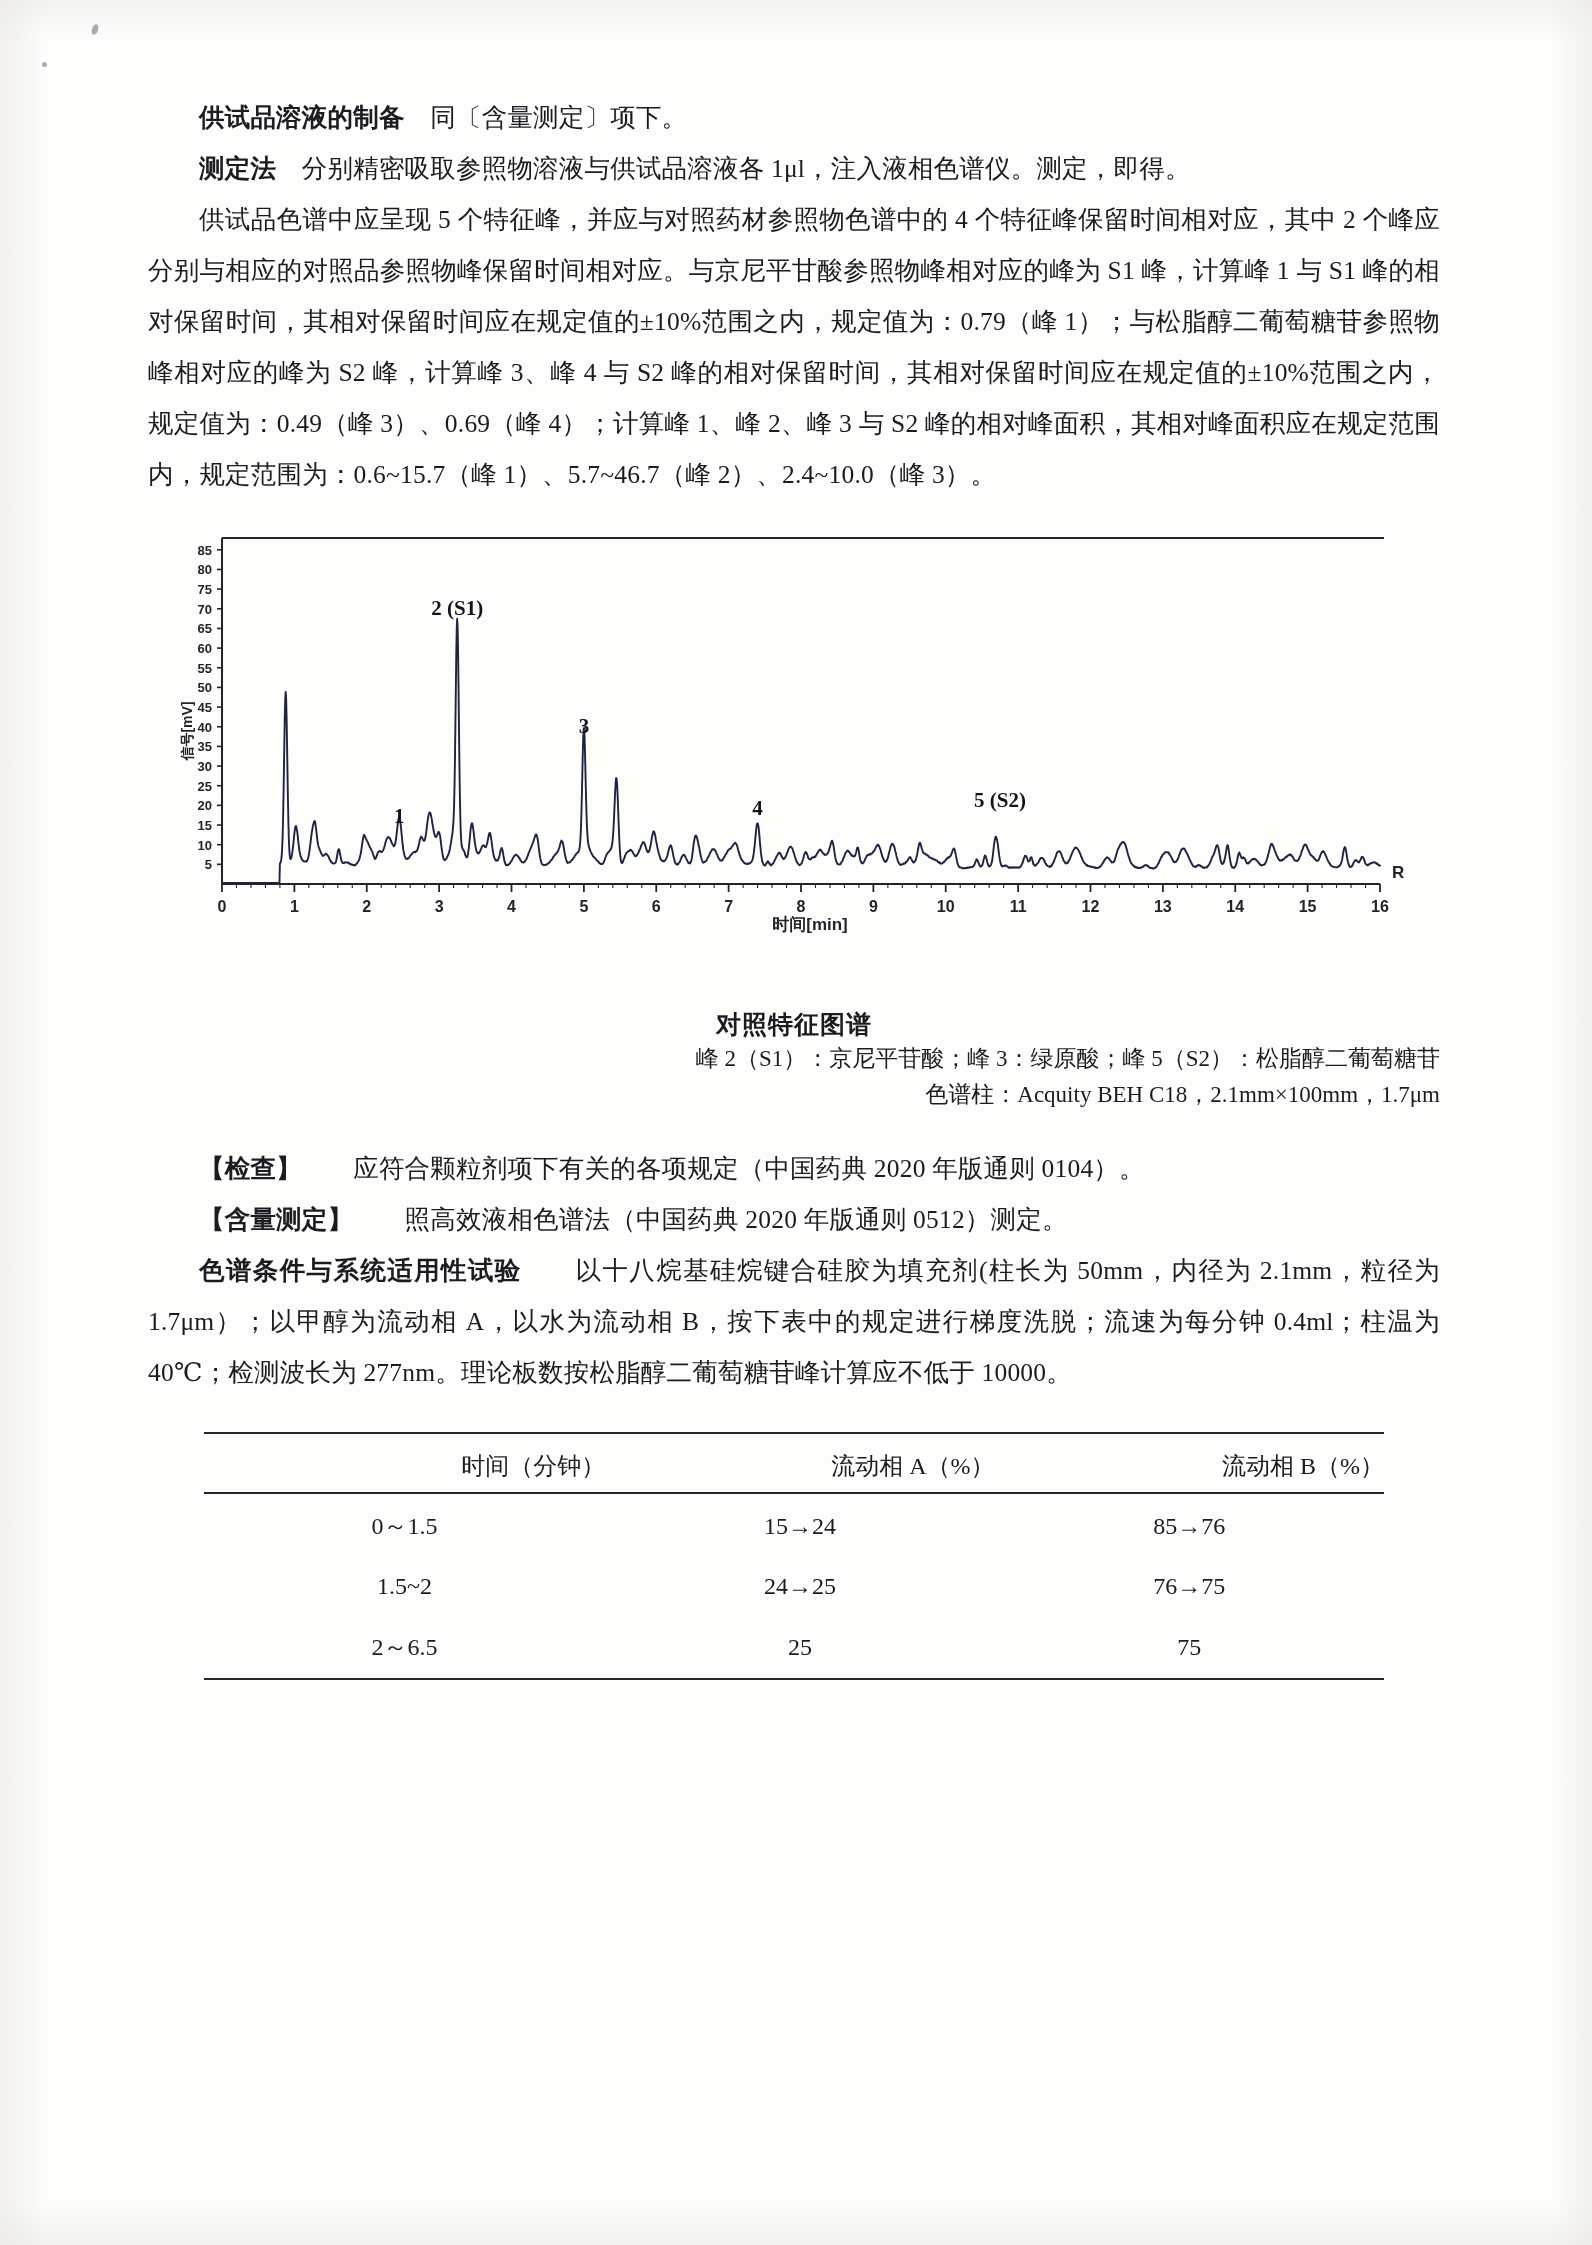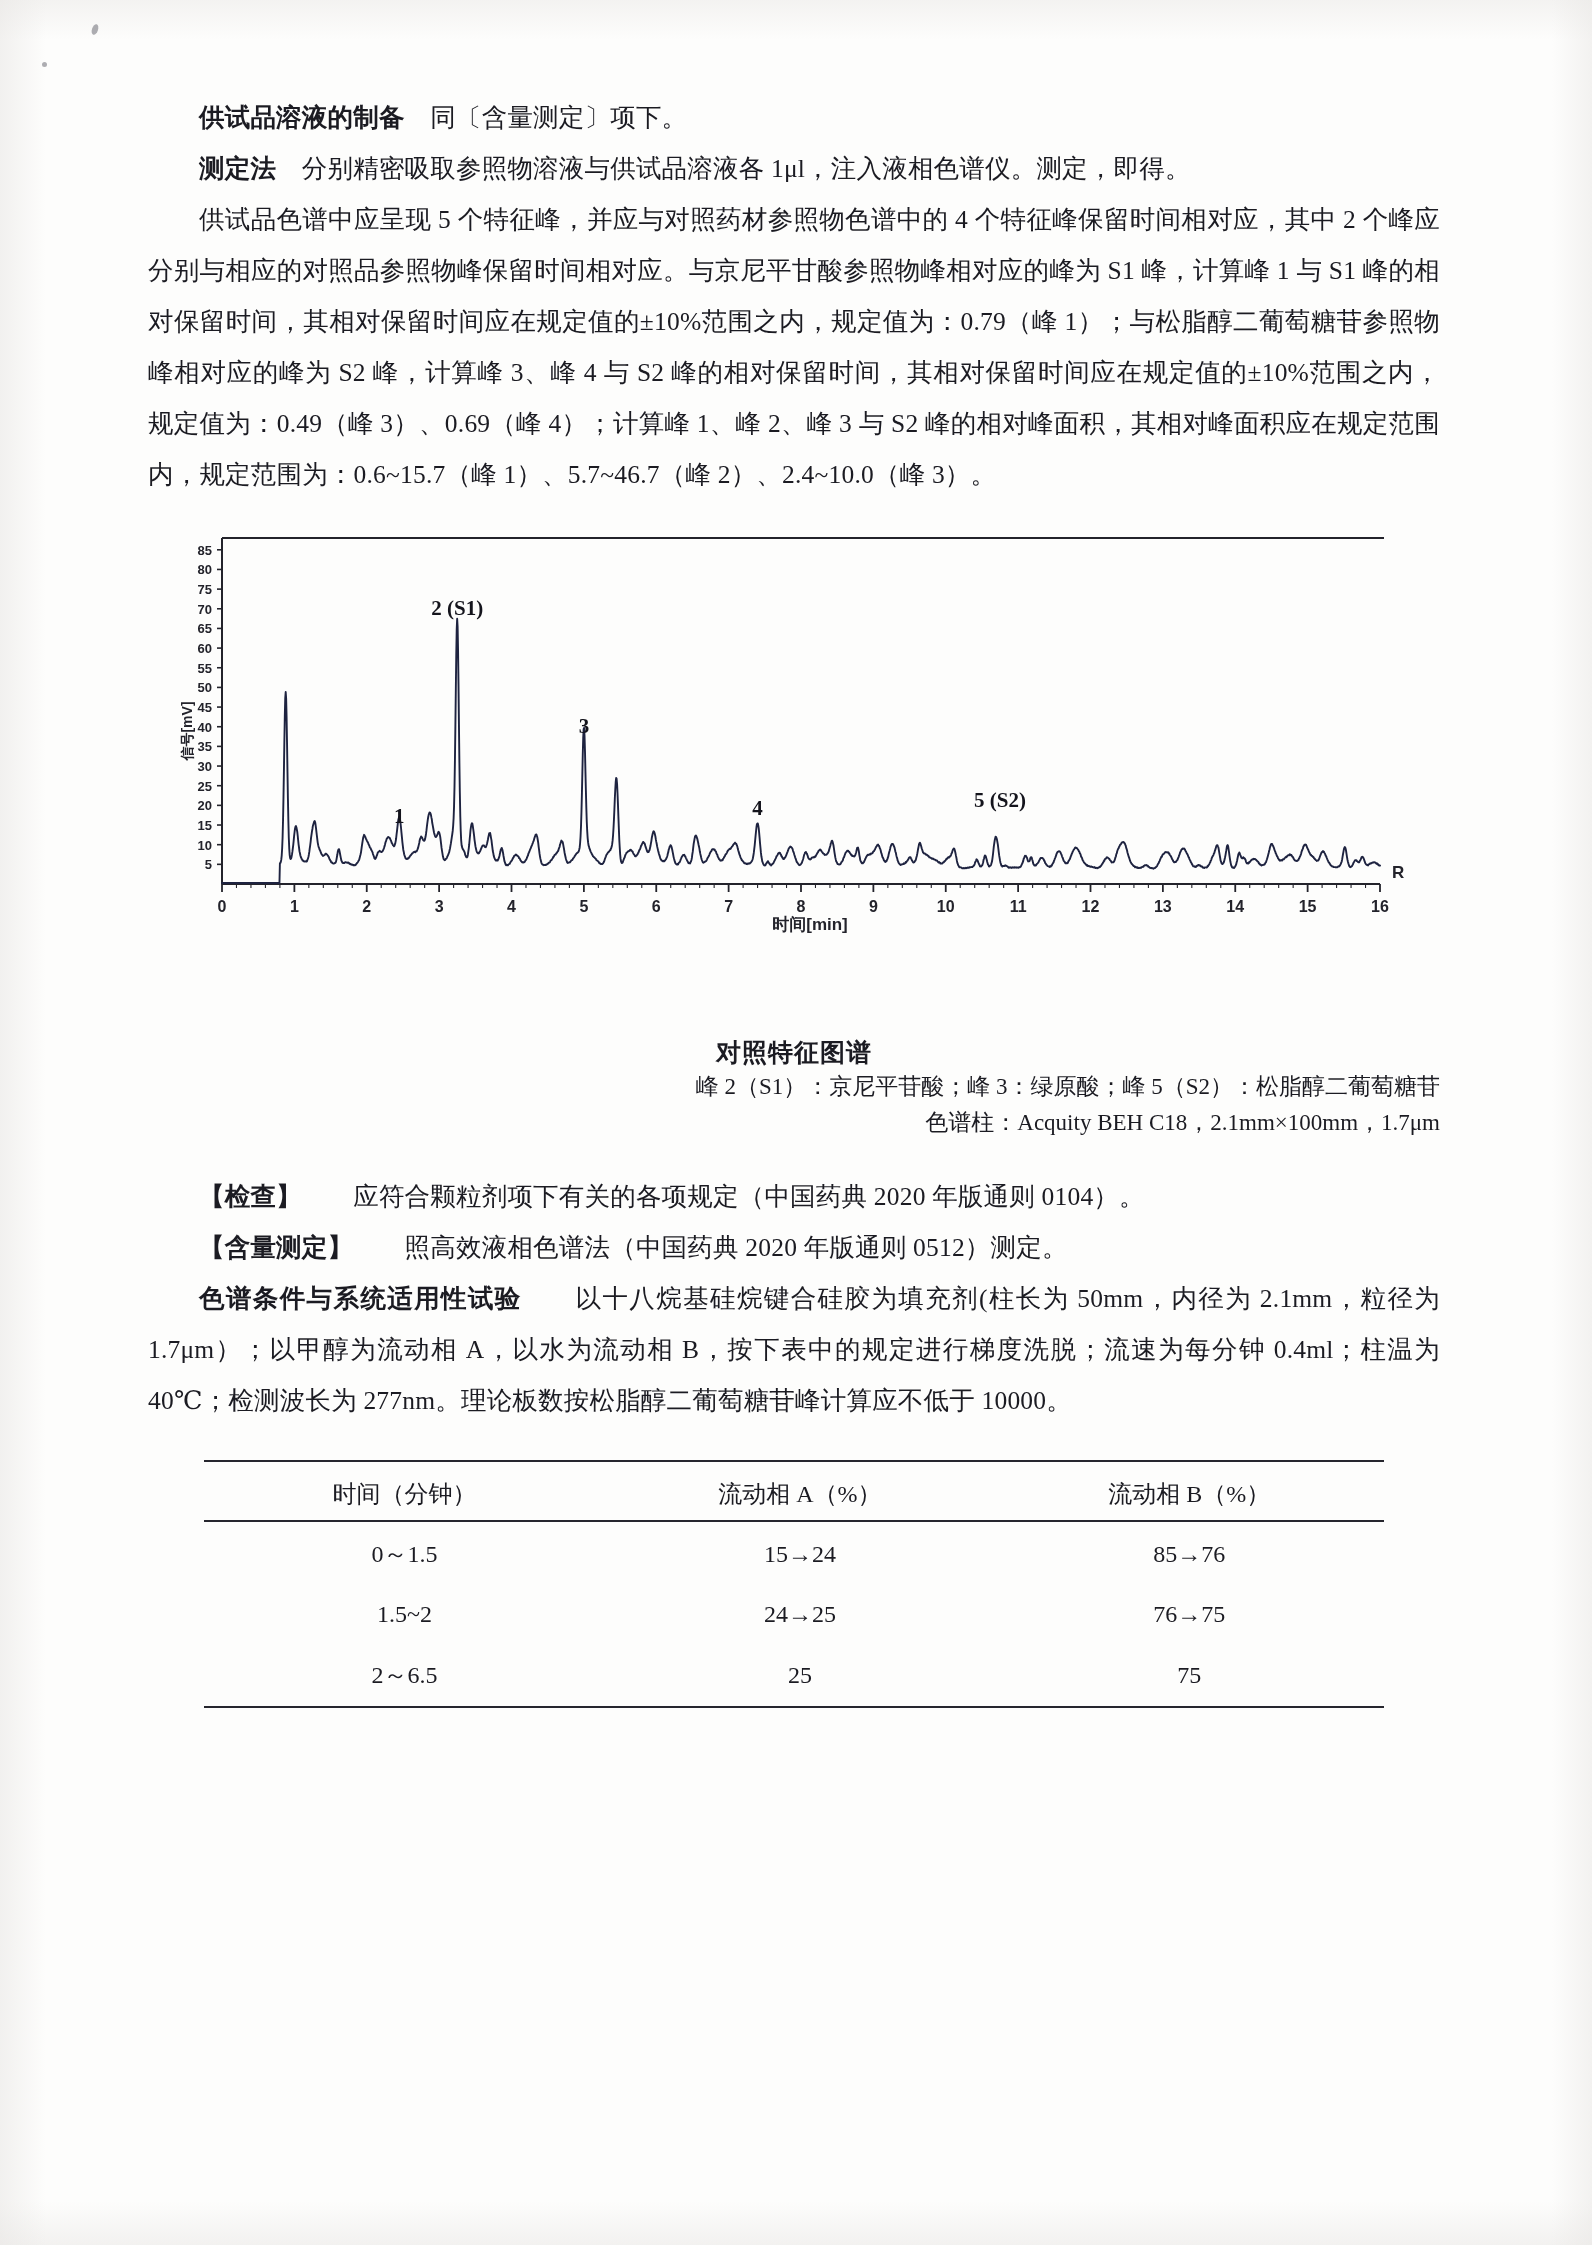--- a/index.html
+++ b/index.html
@@ -40,31 +40,31 @@
     letter-spacing:0.2px;
   }
   .para.ind  { text-indent:2em; }
   .bold-lead { font-weight:bold; }
   .gap-l { height:30px; }
 
   
   #figure { position:relative; width:1292px; height:470px; margin-top:26px; }
   #chart-svg { position:absolute; left:22px; top:0; }
 
-  .cap-wrap { text-align:center; margin-top:40px; }
+  .cap-wrap { text-align:center; margin-top:12px; }
   .cap-title { font-size:25px; font-weight:bold; letter-spacing:1px; }
   .cap-line { font-size:23px; line-height:36px;text-align:right; }
 
   
   #gtable { width:1180px; margin:34px auto 0 auto; border-collapse:collapse; }
   #gtable th, #gtable td {
     font-size:24px; font-weight:normal;
     text-align:center; padding:16px 0 15px 0;
   }
-  #gtable thead th { padding-bottom:10px; }
+  #gtable thead th { padding-bottom:10px;text-align:right; }
   #gtable thead tr { border-bottom:2.4px solid #26262e; }
   #gtable tbody tr:last-child { border-bottom:2.4px solid #26262e; }
   #gtable { border-top:2.4px solid #26262e; }
   .colw1 { width:34%; }
   .colw2 { width:33%; }
   .colw3 { width:33%; }
 </style>
 </head>
 <body>
 

